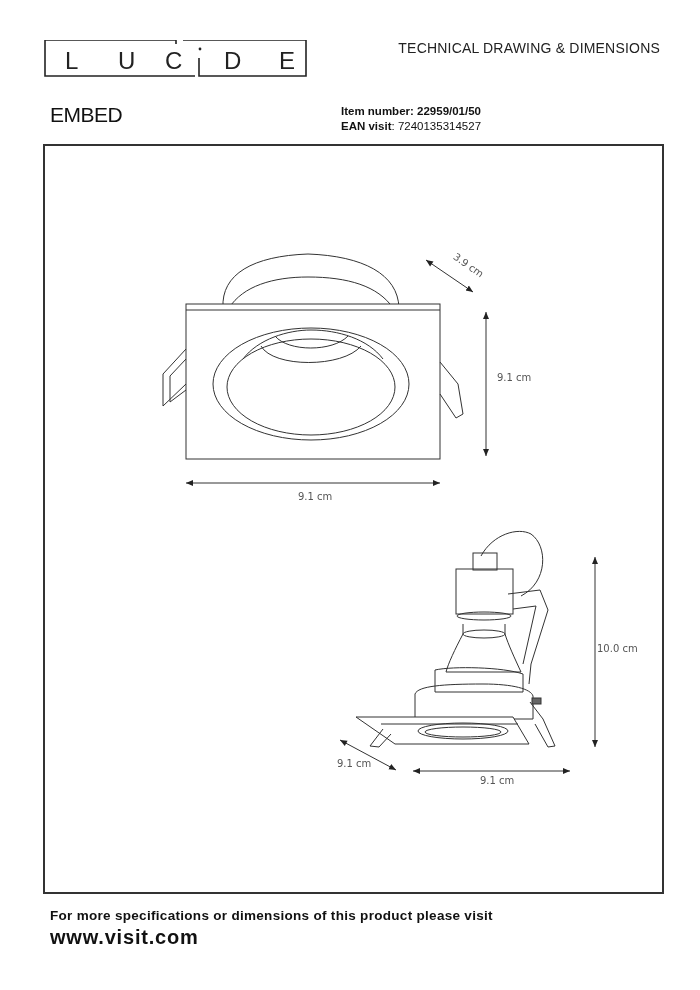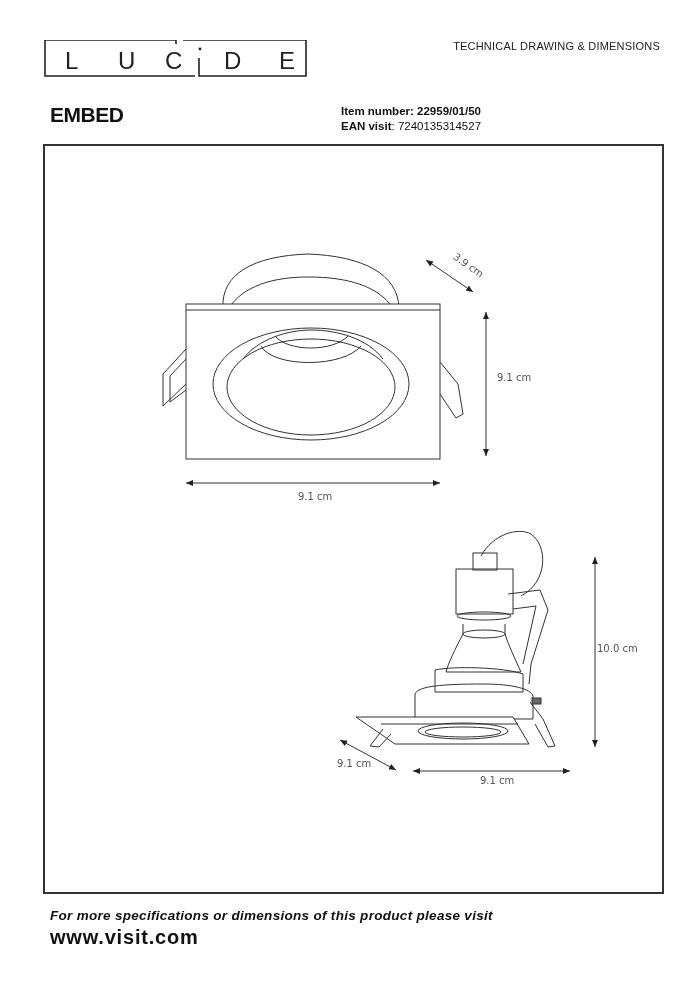--- a/index.html
+++ b/index.html
@@ -1,25 +1,25 @@
 <!DOCTYPE html>
 <html><head>
 <meta charset="utf-8">
 <style>
   html,body{margin:0;padding:0;background:#fff;}
   body{width:700px;height:990px;position:relative;overflow:hidden;font-family:"Liberation Sans",sans-serif;color:#111;}
   .abs{position:absolute;}
   #logo{left:43px;top:40px;width:265px;height:38px;}
-  #header-title{left:300px;top:40px;width:360px;text-align:right;font-size:11px;letter-spacing:0.2px;color:#222;}
-  #product-name{left:50px;top:103px;font-size:21px;font-weight:bold;letter-spacing:-0.5px;}
+  #header-title{left:300px;top:40px;width:360px;text-align:right;font-size:14px;letter-spacing:0.2px;color:#222;}
+  #product-name{left:50px;top:103px;font-size:21px;font-weight:normal;letter-spacing:-0.5px;}
   #item-block{left:341px;top:104px;font-size:11.5px;line-height:15px;}
   #item-block b{font-weight:bold;text-align:center;}
   #frame{left:43px;top:144px;width:617px;height:746px;border:2px solid #333;box-sizing:content-box;}
   #drawing{left:43px;top:144px;width:620px;height:750px;}
-  #footer-text{left:50px;top:908px;font-size:13.5px;font-weight:bold;letter-spacing:0.3px;font-style:italic;}
+  #footer-text{left:50px;top:908px;font-size:13.5px;font-weight:bold;letter-spacing:0.3px;}
   #footer-url{left:50px;top:926px;font-size:20px;font-weight:bold;letter-spacing:0.8px;}
   .dim{font-family:"DejaVu Sans",sans-serif;font-size:10px;fill:#555;}
 </style>
 </head>
 <body>
 
 <svg id="logo" class="abs" viewBox="0 0 265 38">
   <polyline points="133,4 133,0 2,0 2,36 152,36" fill="none" stroke="#222" stroke-width="1.6"></polyline>
   <polyline points="140,0 263,0 263,36 156,36 156,18" fill="none" stroke="#222" stroke-width="1.6"></polyline>
   <g font-family="Liberation Sans, sans-serif" font-size="24" fill="#222" font-weight="normal">

